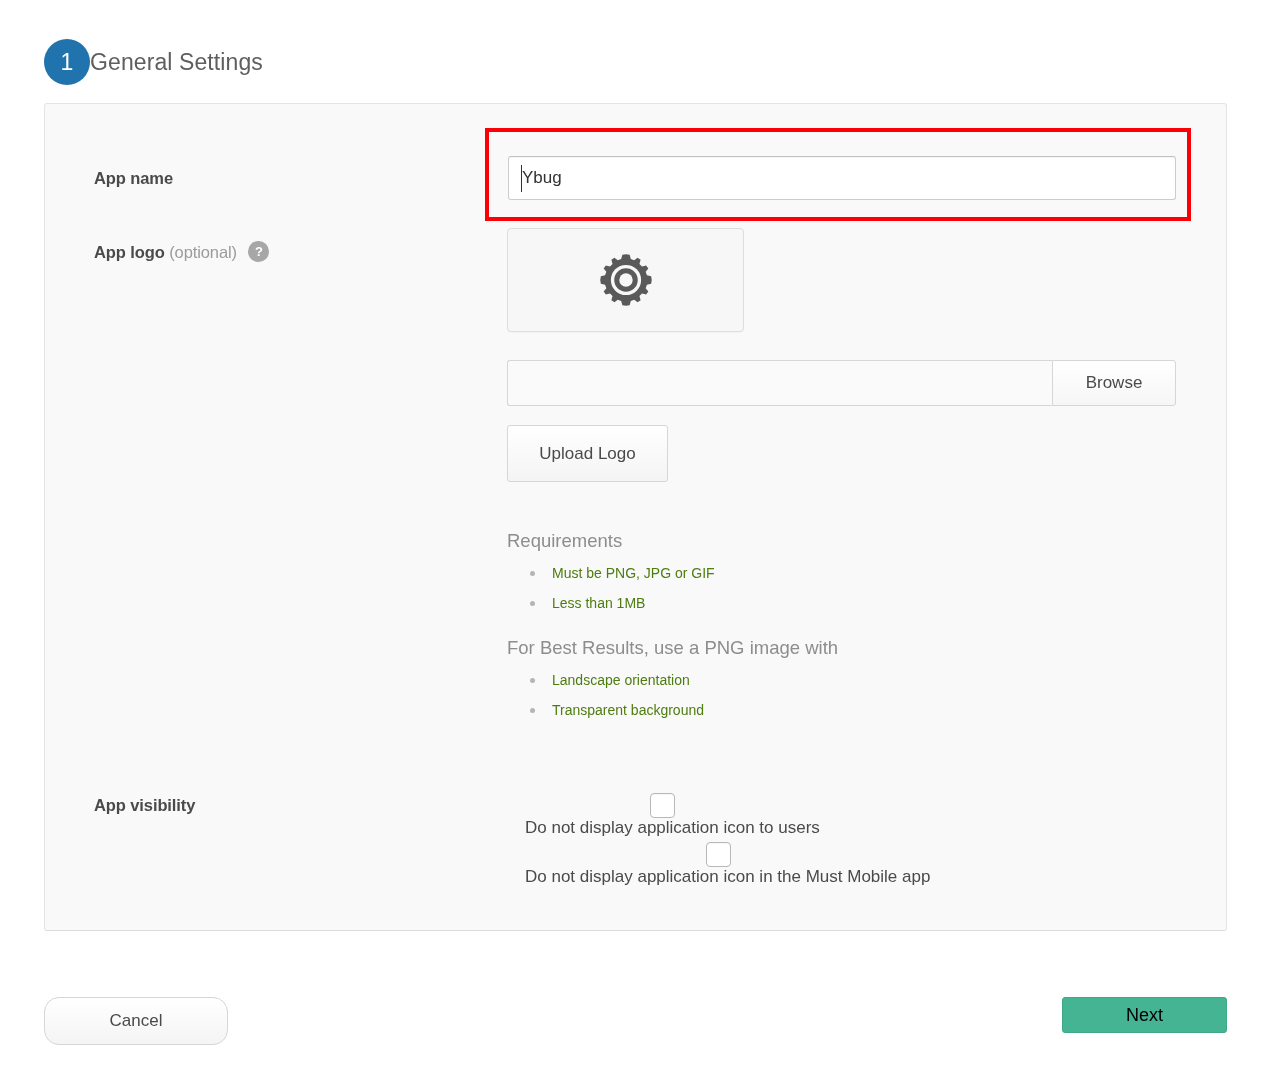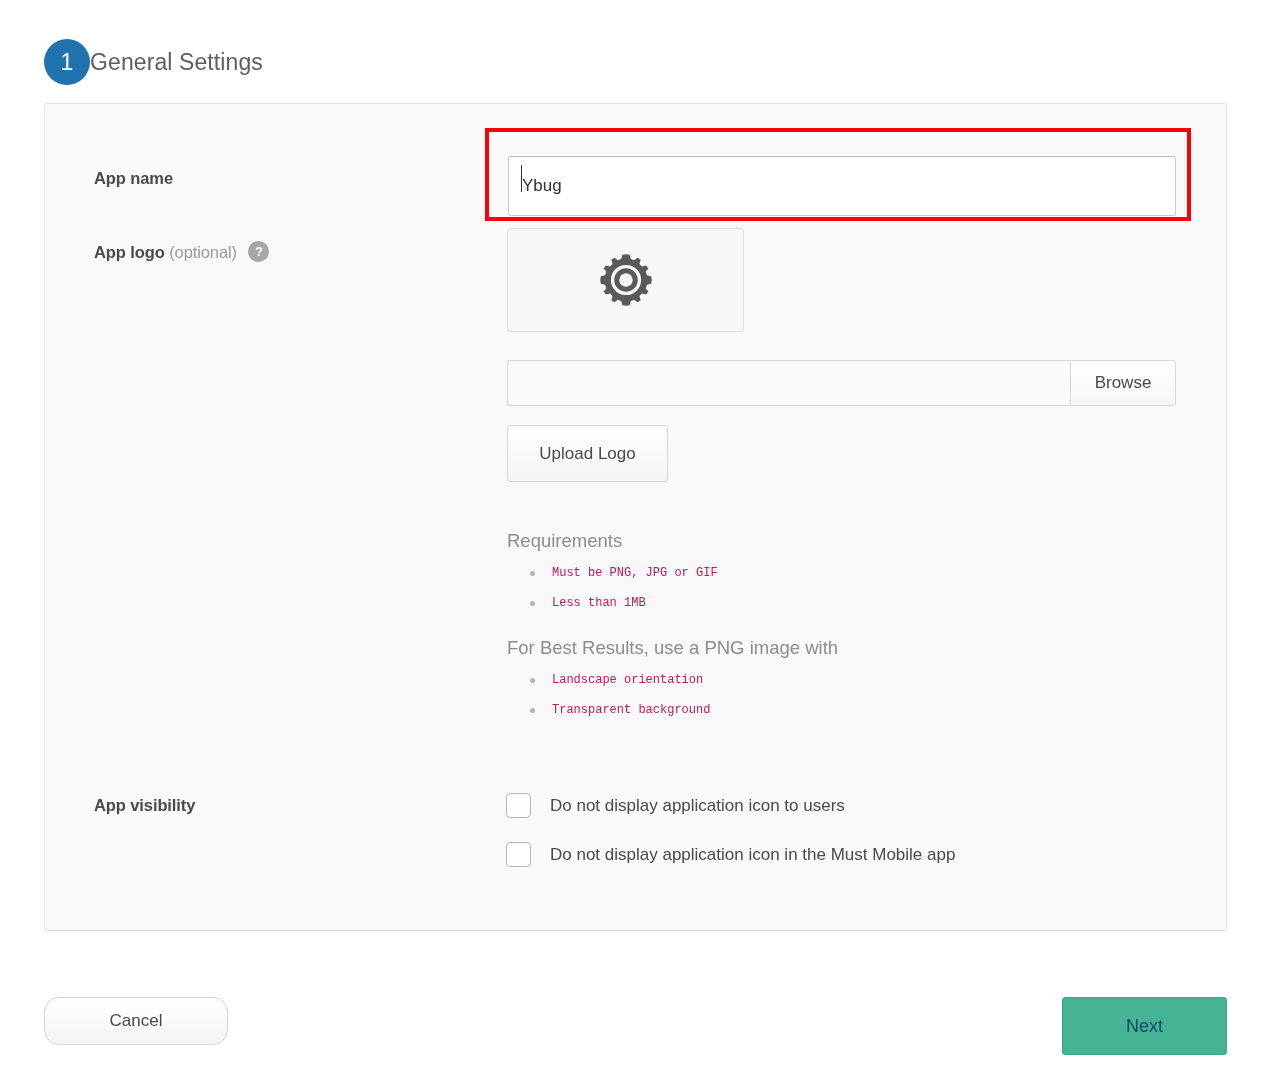--- a/index.html
+++ b/index.html
@@ -94,21 +94,21 @@
     height: 93px;
     border: 4px solid #fb0007;
     background: transparent;
     pointer-events: none;
   }
   .app-name-input {
     position: absolute;
     left: 508px;
     top: 156px;
     width: 668px;
-    height: 60px;
+    height: 44px;
     background: #ffffff;
     border: 1px solid #cccccc;
     border-top-color: #c0c0c0;
     border-radius: 3px;
     font-family: "Liberation Sans", sans-serif;
     font-size: 17px;
     color: #333333;
     padding: 0 13px;
     outline: none;
     box-shadow: inset 0 1px 1px rgba(0,0,0,0.04);
@@ -155,21 +155,21 @@
     border-right: none;
     border-radius: 3px 0 0 3px;
     height: 46px;
     font-family: "Liberation Sans", sans-serif;
     font-size: 15px;
     padding: 0 10px;
     outline: none;
     color: #333;
   }
   .browse-btn {
-    width: 106px;
+    width: 124px;
     height: 46px;
     background: #fcfcfc;
     background-image: linear-gradient(#ffffff, #f6f6f6);
     border: 1px solid #d6d6d6;
     border-radius: 0 3px 3px 0;
     font-family: "Liberation Sans", sans-serif;
     font-size: 17px;
     color: #4a4a4a;
     cursor: pointer;
   }
@@ -195,44 +195,44 @@
     color: #8d8d8d;
     margin: 16px 0 6px 0;
     font-weight: normal;
   }
   .req-list {
     margin: 0;
     padding: 0;
     list-style: none;
   }
   .req-list li {
-    font-size: 12px;
-    color: #be185d;
+    font-size: 14px;
+    color: #4d7c0f;
     line-height: 30px;
     padding-left: 45px;
     position: relative;
-    font-family: Liberation Mono, monospace;
   }
   .req-list li::before {
     content: "";
     position: absolute;
     left: 23px;
     top: 13px;
     width: 5px;
     height: 5px;
     border-radius: 50%;
     background: #b5b5b5;
   }
 
   
   .cb-row {
     position: absolute;
     left: 506px;
     display: flex;
     align-items: center;
+    flex-direction: column;
   }
   .cb-box {
     width: 25px;
     height: 25px;
     border: 1px solid #b8b8b8;
     border-radius: 4px;
     background: #ffffff;
     flex: 0 0 auto;
     cursor: pointer;
     box-shadow: inset 0 1px 1px rgba(0,0,0,0.04);
@@ -258,27 +258,27 @@
     font-family: "Liberation Sans", sans-serif;
     font-size: 17px;
     color: #4a4a4a;
     cursor: pointer;
   }
   .next-btn {
     position: absolute;
     left: 1062px;
     top: 997px;
     width: 165px;
-    height: 58px;
+    height: 36px;
     background: #45b492;
     border: 1px solid #3da987;
     border-radius: 3px;
     font-family: "Liberation Sans", sans-serif;
     font-size: 18px;
-    color: #0c4a6e;
+    color: #000000;
     cursor: pointer;
   }
 </style>
 </head>
 <body>
 
 <div class="step-header">
   <div class="step-circle">1</div>
   <div class="step-title">General Settings</div>
 </div>

